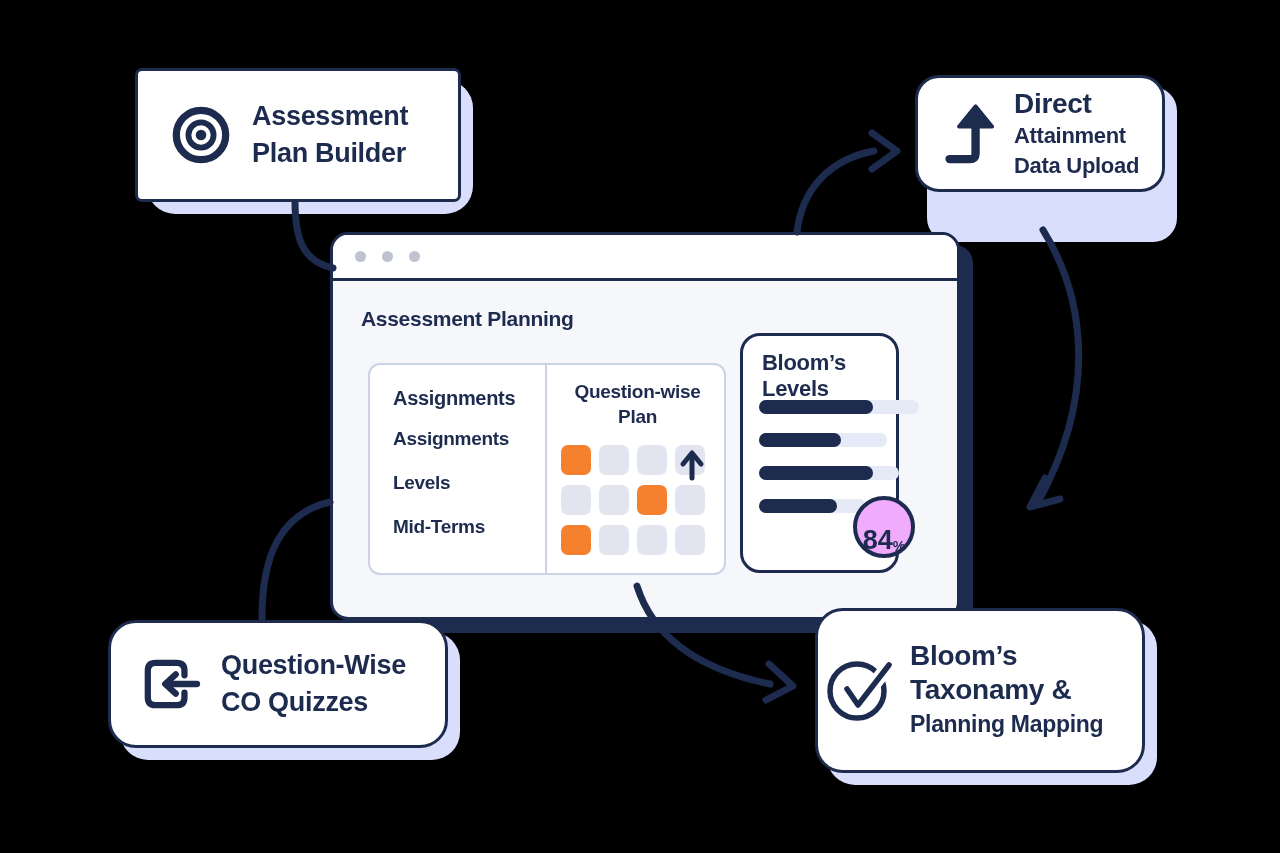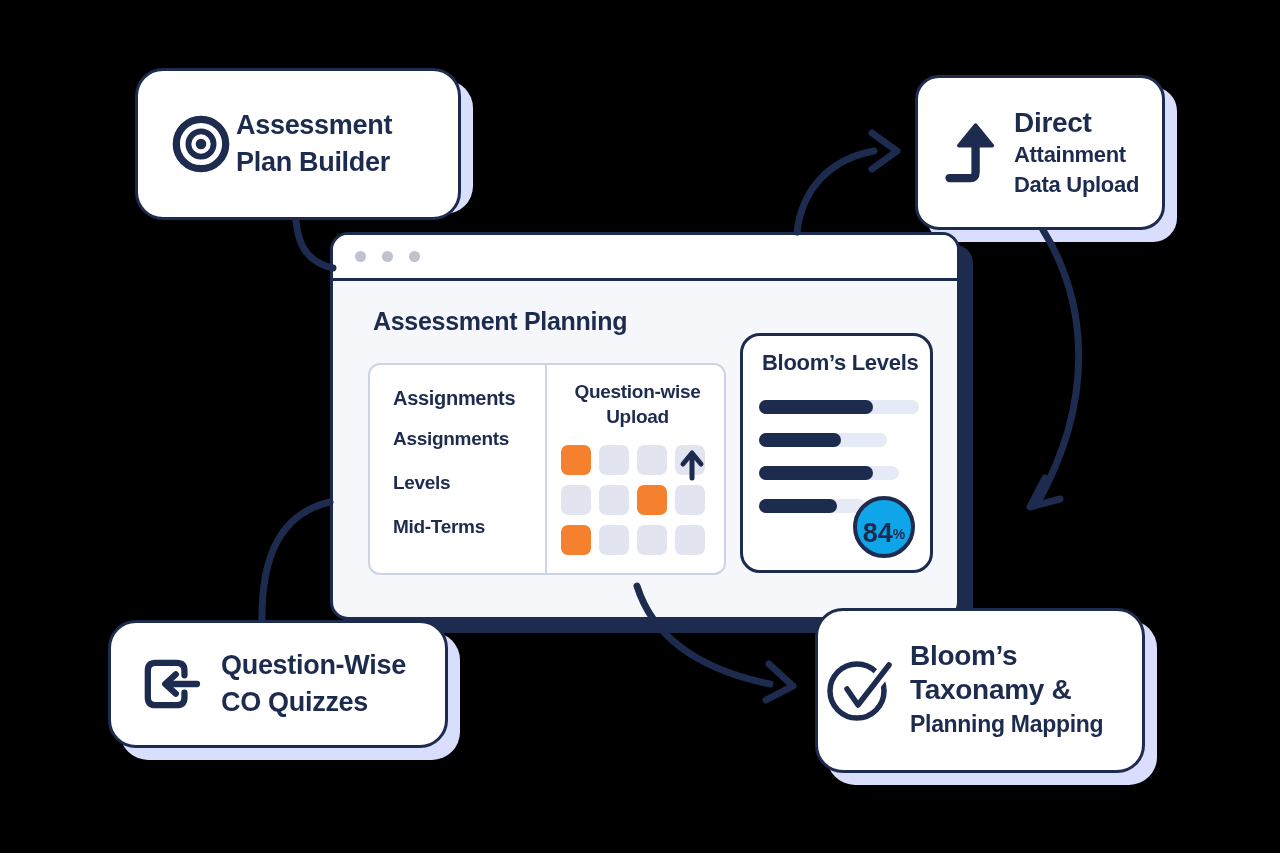--- a/index.html
+++ b/index.html
@@ -26,22 +26,22 @@
     position:absolute; z-index:10;
     background:#fff; border:3px solid var(--navy,#1d2b4f);
     display:flex; align-items:center;
   }
   .card .icon { flex:0 0 auto; display:flex; color:var(--navy,#1d2b4f); }
   .card .txt { letter-spacing:-0.3px; line-height:37px; font-weight:700; font-size:27px; }
   .card .txt .big { font-size:28px; line-height:34px; font-weight:700; }
   .card .txt .med { font-size:22px; line-height:30px; font-weight:700; }
   .card .txt .sub { font-size:23px; line-height:35px; font-weight:600; }
 
-  #card-plan-builder   { left:135px; top:68px;  width:326px; height:152px; border-radius:28px; padding-left:32px; gap:4px; }
-  #card-direct-upload  { left:915px; top:75px;  width:250px; height:155px; border-radius:24px; padding-left:26px; gap:18px; }
+  #card-plan-builder   { left:135px; top:68px;  width:326px; height:134px; border-radius:7px; padding-left:32px; gap:20px; }
+  #card-direct-upload  { left:915px; top:75px;  width:250px; height:117px; border-radius:24px; padding-left:26px; gap:18px; }
   #card-co-mapping     { left:108px; top:620px; width:340px; height:128px; border-radius:28px; padding-left:28px; gap:20px; }
   #card-blooms-tax     { left:815px; top:608px; width:330px; height:165px; border-radius:28px; padding-left:8px; gap:14px; }
 
   #sh-plan-builder  { left:147px; top:80px;  width:326px; height:134px; border-radius:28px; }
   #sh-direct-upload { left:927px; top:87px;  width:250px; height:155px; border-radius:24px; }
   #sh-co-mapping    { left:120px; top:632px; width:340px; height:128px; border-radius:28px; }
   #sh-blooms-tax    { left:827px; top:620px; width:330px; height:165px; border-radius:28px; }
   #sh-window        { left:343px; top:245px; width:630px; height:388px; border-radius:18px; }
 
   
@@ -49,21 +49,21 @@
     position:absolute; left:330px; top:232px; width:630px; height:388px; z-index:3;
     background:var(--window-body,#f6f7fb);
     border:3px solid var(--navy,#1d2b4f); border-radius:18px;
     overflow:hidden;
   }
   .titlebar {
     height:46px; background:#fff; border-bottom:3px solid var(--navy,#1d2b4f);
     display:flex; align-items:center; padding-left:22px; gap:16px;
   }
   .dot { width:11px; height:11px; border-radius:50%; background:var(--titlebar-dot,#bfc3cf); }
-  .win-title { position:absolute; left:40px; top:72px; font-size:25px; font-weight:600; letter-spacing:-0.3px; }
+  .win-title { position:absolute; left:28px; top:72px; font-size:21px; font-weight:600; letter-spacing:-0.3px; }
 
   
   .table-panel {
     position:absolute; left:35px; top:128px; width:358px; height:212px;
     background:#fff; border:2px solid var(--panel-border,#ccd3e6); border-radius:12px;
   }
   .col-divider { position:absolute; left:175px; top:0; bottom:0; width:2px; background:var(--panel-border,#ccd3e6); }
   .tbl-header { position:absolute; left:23px; top:22px; font-size:20px; font-weight:700; letter-spacing:-0.3px; }
   .tbl-rows { position:absolute; left:23px; top:62px; }
   .tbl-row { font-size:19px; font-weight:600; line-height:24px; margin-bottom:20px; letter-spacing:-0.3px; }
@@ -71,31 +71,31 @@
                   font-size:19px; font-weight:700; line-height:25px; letter-spacing:-0.3px; }
   .marks-grid { position:absolute; left:191px; top:80px; display:grid;
                 grid-template-columns:repeat(4,30px); gap:10px 8px; }
   .cell { width:30px; height:30px; border-radius:7px; }
   .cell.orange { background:var(--orange,#f5812e); }
   .cell.gray { background:var(--grid-gray,#e2e5f0); }
   .cursor-arrow { position:absolute; left:309px; top:84px; color:var(--navy,#1d2b4f); }
 
   
   .blooms-panel {
-    position:absolute; left:407px; top:98px; width:193px; height:240px;
+    position:absolute; left:407px; top:98px; width:159px; height:240px;
     background:#fff; border:3px solid var(--navy,#1d2b4f); border-radius:20px;
   }
   .blooms-title { position:absolute; left:19px; top:14px; font-size:22px; font-weight:700; letter-spacing:-0.3px; }
   .blooms-bars { position:absolute; left:16px; top:64px; }
   .bar-track { height:14px; border-radius:7px; background:var(--bar-track,#e6e9f6); margin-bottom:19px; }
   .bar-fill { height:14px; border-radius:7px; background:var(--navy,#1d2b4f); }
   .score-circle {
     position:absolute; left:110px; top:160px; width:62px; height:62px; border-radius:50%;
-    background:#0ea5e9; border:4px solid var(--navy,#1d2b4f);
-    display:flex; align-items:center; justify-content:center; z-index:2; padding-top:13px;
+    background:#f0abfc; border:4px solid var(--navy,#1d2b4f);
+    display:flex; align-items:flex-end; justify-content:center; z-index:2; padding-top:13px;
   }
   .score-num { font-size:27px; font-weight:700; line-height:27px; }
   .score-pct { font-size:14px; font-weight:700; }
 </style>
 </head>
 <body style="background: rgb(0, 0, 0);">
 
 <div class="shadow" id="sh-plan-builder"></div>
 <div class="shadow" id="sh-direct-upload"></div>
 <div class="shadow" id="sh-co-mapping"></div>
@@ -113,21 +113,21 @@
   <div class="table-panel">
     <div class="col-divider"></div>
     <div class="tbl-header">Assignments</div>
     <div class="tbl-rows">
         <div class="tbl-row">Assignments</div>
         <div class="tbl-row">Levels</div>
         <div class="tbl-row">Mid-Terms</div>
       </div>
     <div class="marks-header">
       <div>Question-wise</div>
-      <div>Upload</div>
+      <div>Plan</div>
     </div>
     <div class="marks-grid">
         <div class="cell orange"></div>
         <div class="cell gray"></div>
         <div class="cell gray"></div>
         <div class="cell gray"></div>
         <div class="cell gray"></div>
         <div class="cell gray"></div>
         <div class="cell orange"></div>
         <div class="cell gray"></div>

